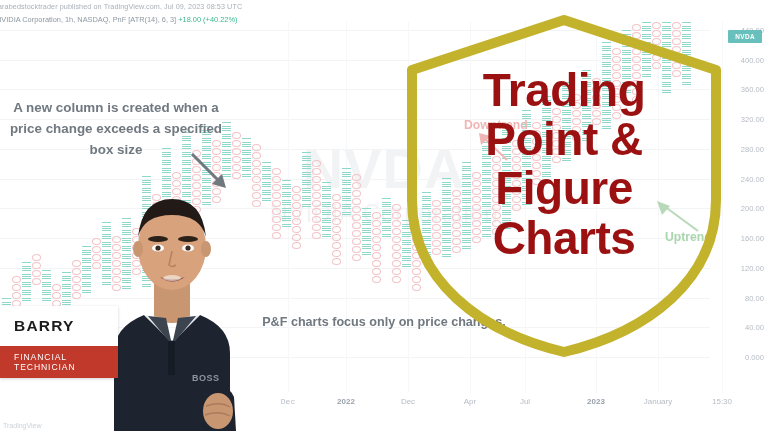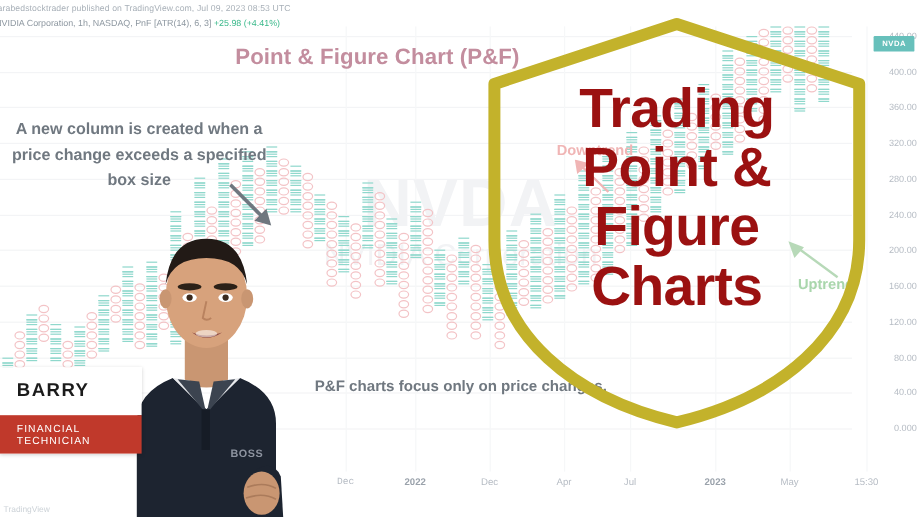--- a/index.html
+++ b/index.html
@@ -1017,21 +1017,21 @@
           <div class="mark x" style="top: 48px;"></div>
           <div class="mark x" style="top: 56px;"></div>
         </div>
       </div>
   </div>
 
   <div class="tv-header">
     <div class="tv-pub">arabedstocktrader published on TradingView.com, Jul 09, 2023 08:53 UTC</div>
     <div class="tv-sym">
       <span>NVIDIA Corporation, 1h, NASDAQ, PnF [ATR(14), 6, 3]</span>
-      <span class="chg">+25.98 (+4.41%)</span>
+      <span class="chg">+18.00 (+40.22%)</span>
     </div>
   </div>
 
   <div class="price-axis">
     <div id="price-ticks">
         <div class="price-tick" style="top: 8px;">440.00</div>
         <div class="price-tick" style="top: 37.7273px;">400.00</div>
         <div class="price-tick" style="top: 67.4545px;">360.00</div>
         <div class="price-tick" style="top: 97.1818px;">320.00</div>
         <div class="price-tick" style="top: 126.909px;">280.00</div>
@@ -1047,27 +1047,26 @@
   </div>
 
   <div class="time-axis">
     <div id="time-ticks">
         <div class="time-tick" style="left: 288px; font-family: Liberation Mono, monospace;">Dec</div>
         <div class="time-tick bold" style="left: 346px;">2022</div>
         <div class="time-tick" style="left: 408px;">Dec</div>
         <div class="time-tick" style="left: 470px;">Apr</div>
         <div class="time-tick" style="left: 525px;">Jul</div>
         <div class="time-tick bold" style="left: 596px;">2023</div>
-        <div class="time-tick" style="left: 658px;">May</div>
+        <div class="time-tick" style="left: 658px;">January</div>
         <div class="time-tick" style="left: 722px;">15:30</div>
       </div>
   </div>
   <div class="tv-logo">TradingView</div>
 
-  <div class="title-pnf">Point &amp; Figure Chart (P&amp;F)</div>
 
   <div class="anno-left">A new column is created when a price change exceeds a specified box size</div>
 
   <svg class="arrow-left" viewBox="0 0 42 42">
     <line x1="4" y1="4" x2="31" y2="31" stroke="#6f777f" stroke-width="3"></line>
     <polygon points="38,38 24,34 34,24" fill="#6f777f"></polygon>
   </svg>
 
   <div class="anno-bottom">
     <div>P&amp;F charts focus only on price changes.</div>

